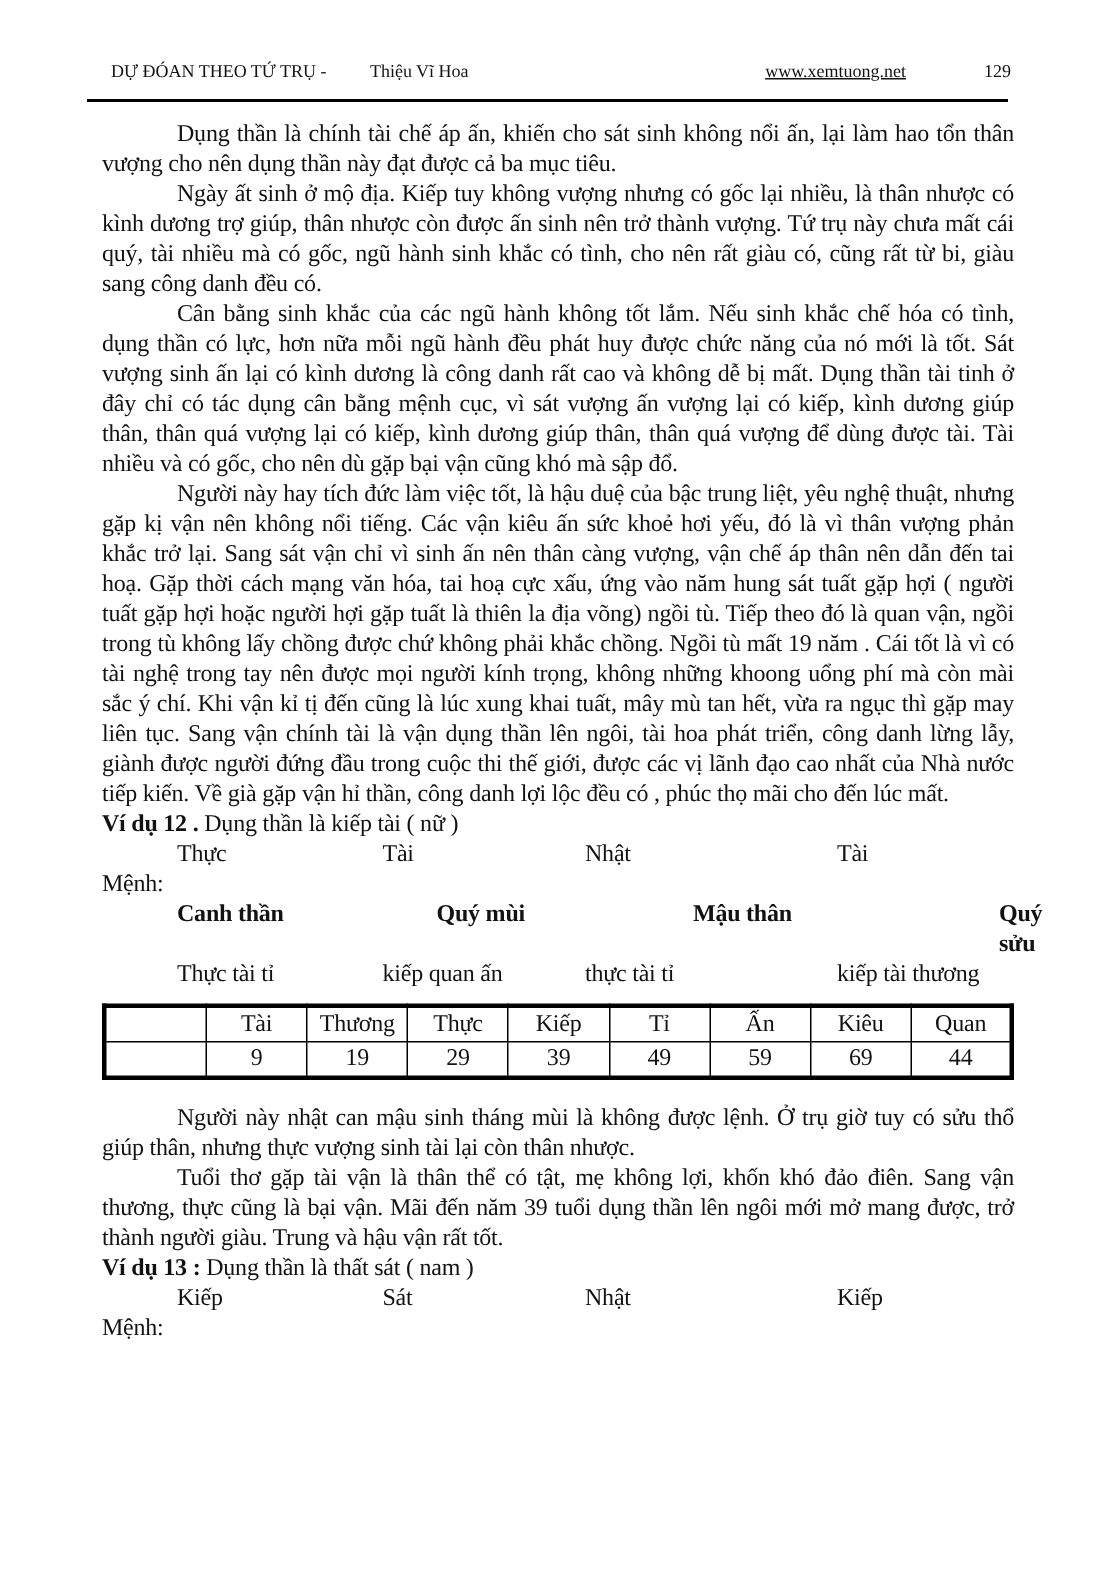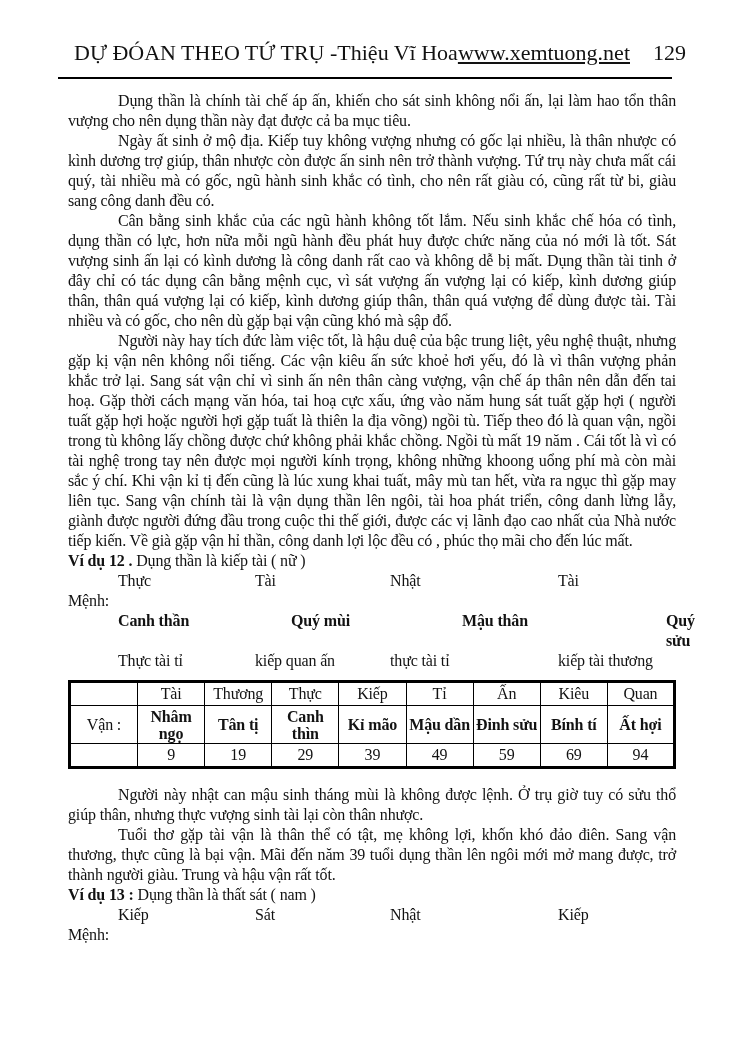--- a/index.html
+++ b/index.html
@@ -2,21 +2,21 @@
 <html><head>
 <meta charset="utf-8">
 <style>
   * { margin:0; padding:0; box-sizing:border-box; }
   html,body { background:#f2f2f2; }
   body {
     width:744px; height:1053px; margin:0 auto; background:#ffffff;
     font-family:"Liberation Serif","DejaVu Serif",serif; color:#121212;
     position:relative; overflow:hidden;
   }
-  .header { display:flex; align-items:center; padding:40px 70px 0 74px; font-size:22px; white-space:nowrap; }
+  .header { display:flex; align-items:center; padding:40px 70px 0 74px; font-size:12px; white-space:nowrap;gap:29px; }
   .header .author { }
   .header .site { margin-left:auto; text-decoration:underline; }
   .header .pageno { margin-left:23px; }
   .rule { border-bottom:2px solid #000; margin:11px 72px 0 58px; }
   .content {
     padding:12px 68px 0 68px; font-size:16px; line-height:20px;
     text-align:justify; letter-spacing:-0.15px;
   }
   p.body { text-indent:50px; }
   .vd { text-align:left; }
@@ -85,41 +85,30 @@
       <td class="c-lbl"></td>
       <td>Tài</td>
       <td>Thương</td>
       <td>Thực</td>
       <td>Kiếp</td>
       <td>Tỉ</td>
       <td>Ấn</td>
       <td>Kiêu</td>
       <td>Quan</td>
     </tr>
-    <tr class="pillars">
-      <td class="c-lbl" style="font-weight:normal">Vận :</td>
-      <td>Nhâm ngọ</td>
-      <td>Tân tị</td>
-      <td>Canh thìn</td>
-      <td>Kỉ mão</td>
-      <td>Mậu dần</td>
-      <td>Đinh sửu</td>
-      <td>Bính tí</td>
-      <td>Ất hợi</td>
-    </tr>
     <tr class="ages">
       <td class="c-lbl"></td>
       <td>9</td>
       <td>19</td>
       <td>29</td>
       <td>39</td>
       <td>49</td>
       <td>59</td>
       <td>69</td>
-      <td>94</td>
+      <td>44</td>
     </tr>
   </tbody>
     </table>
 
   <p class="body">Người này nhật can mậu sinh tháng mùi là không được lệnh. Ở trụ giờ tuy có sửu thổ giúp thân, nhưng thực vượng sinh tài lại còn thân nhược.</p>
   <p class="body">Tuổi thơ gặp tài vận là thân thể có tật, mẹ không lợi, khốn khó đảo điên. Sang vận thương, thực cũng là bại vận. Mãi đến năm 39 tuổi dụng thần lên ngôi mới mở mang được, trở thành người giàu. Trung và hậu vận rất tốt.</p>
 
   <p class="vd"><b>Ví dụ 13 :</b><span> Dụng thần là thất sát ( nam )</span></p>
 
   <div class="cols">

